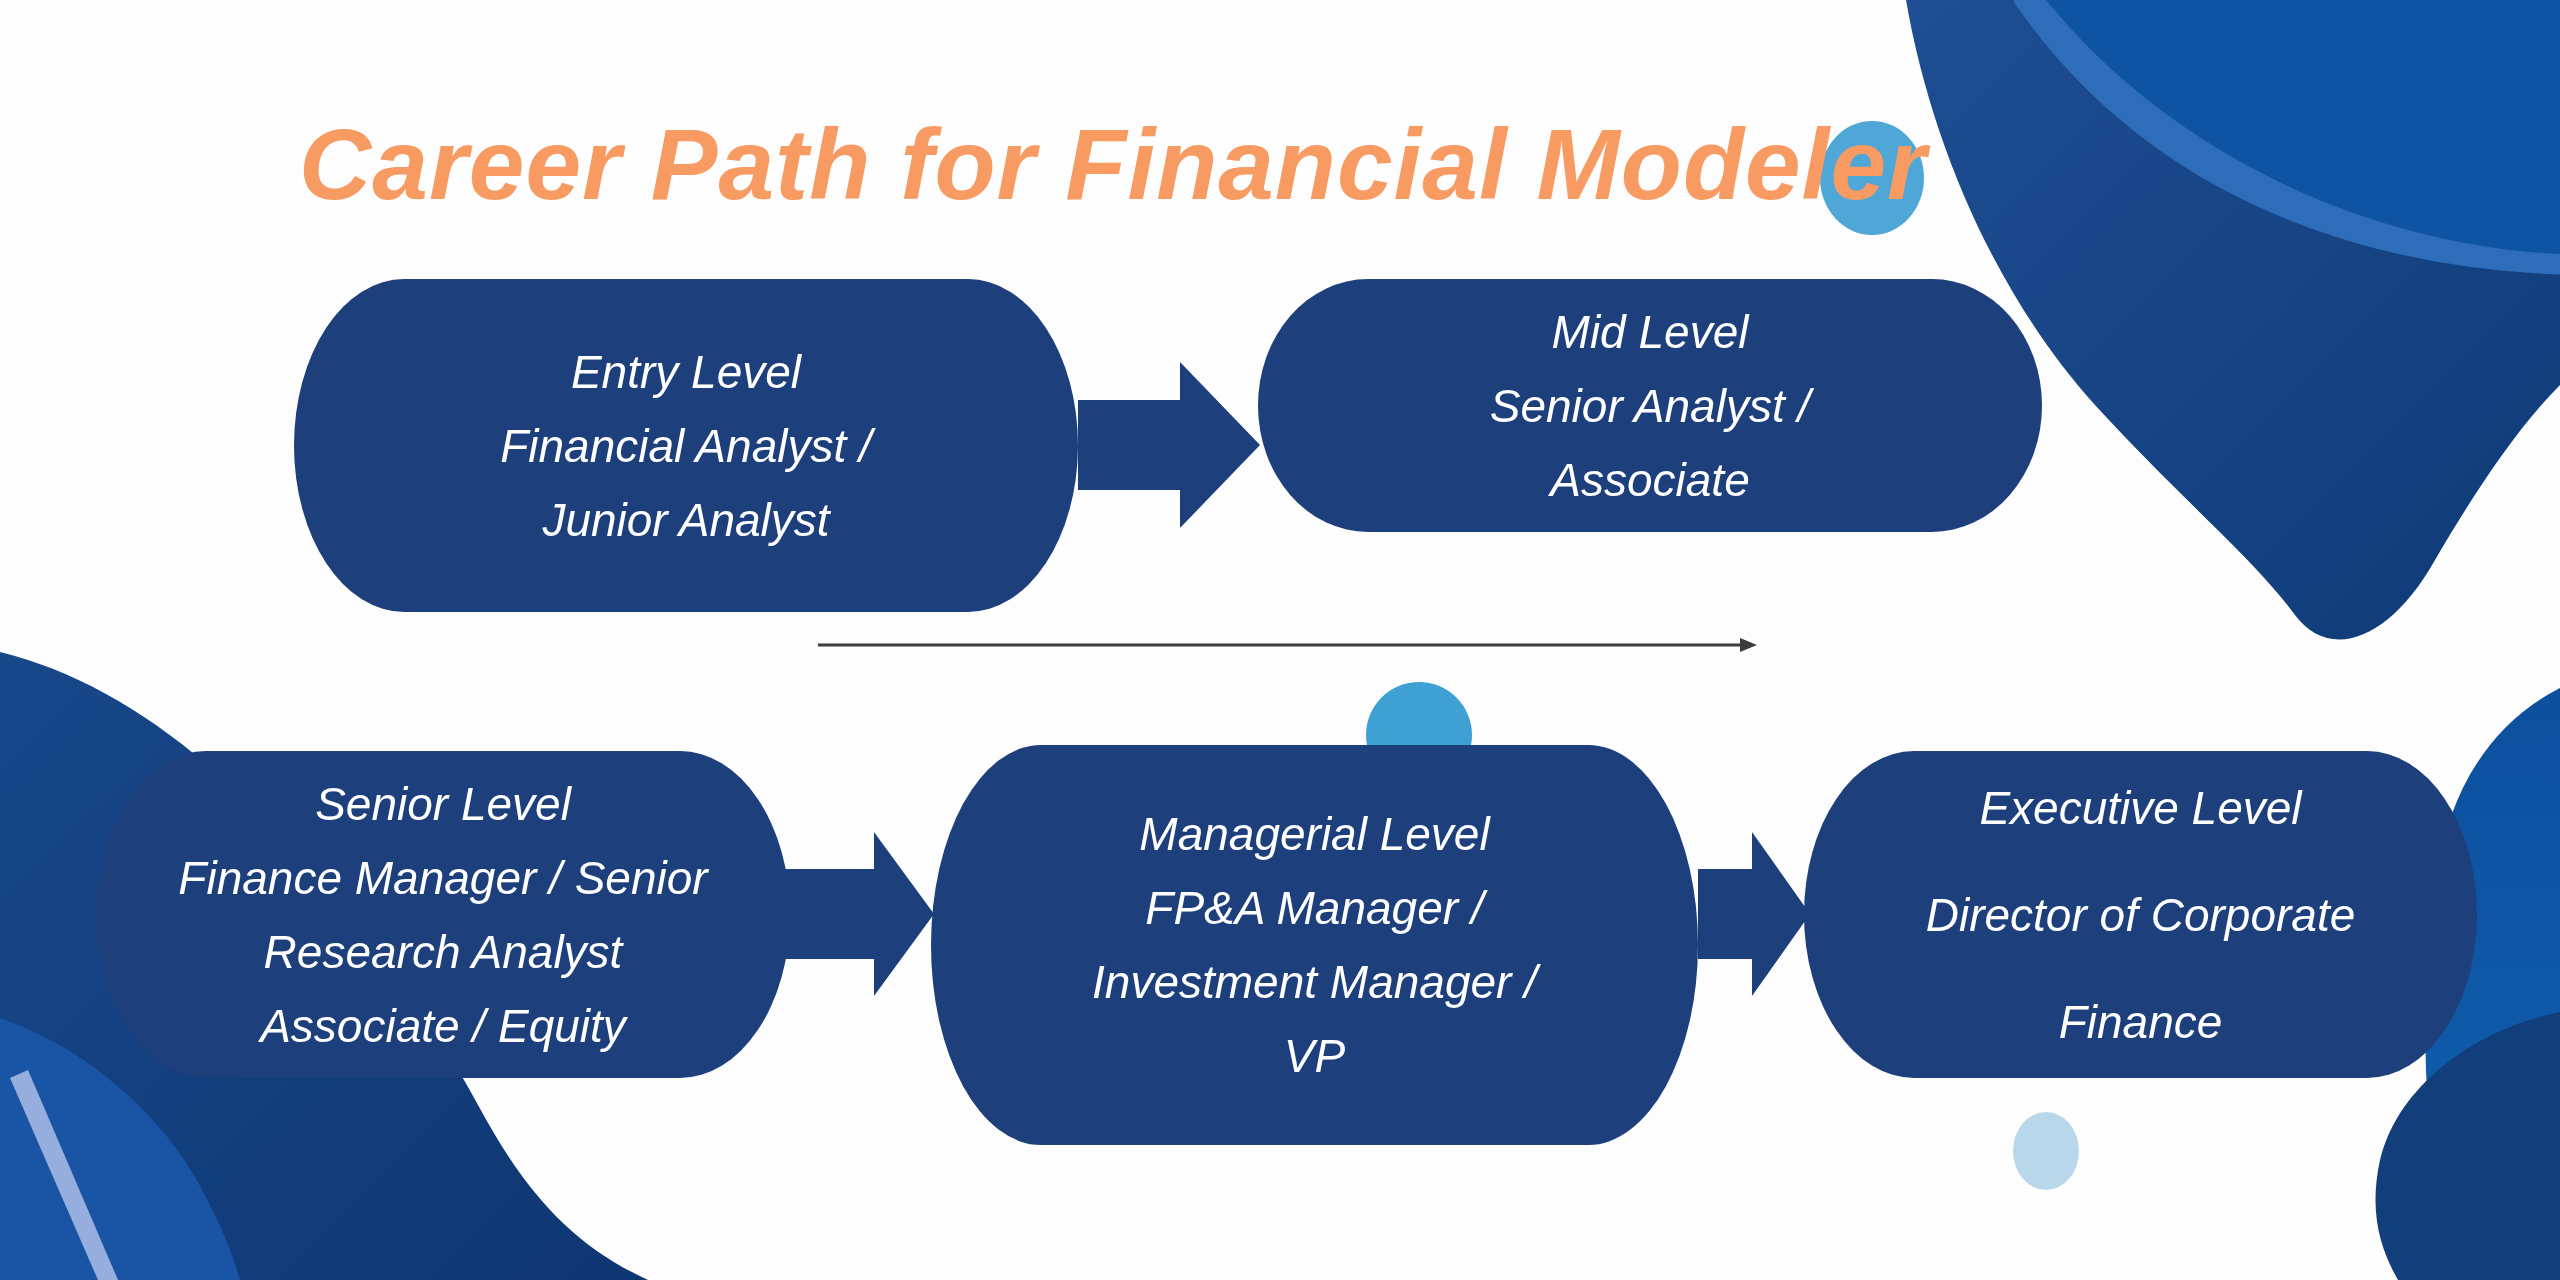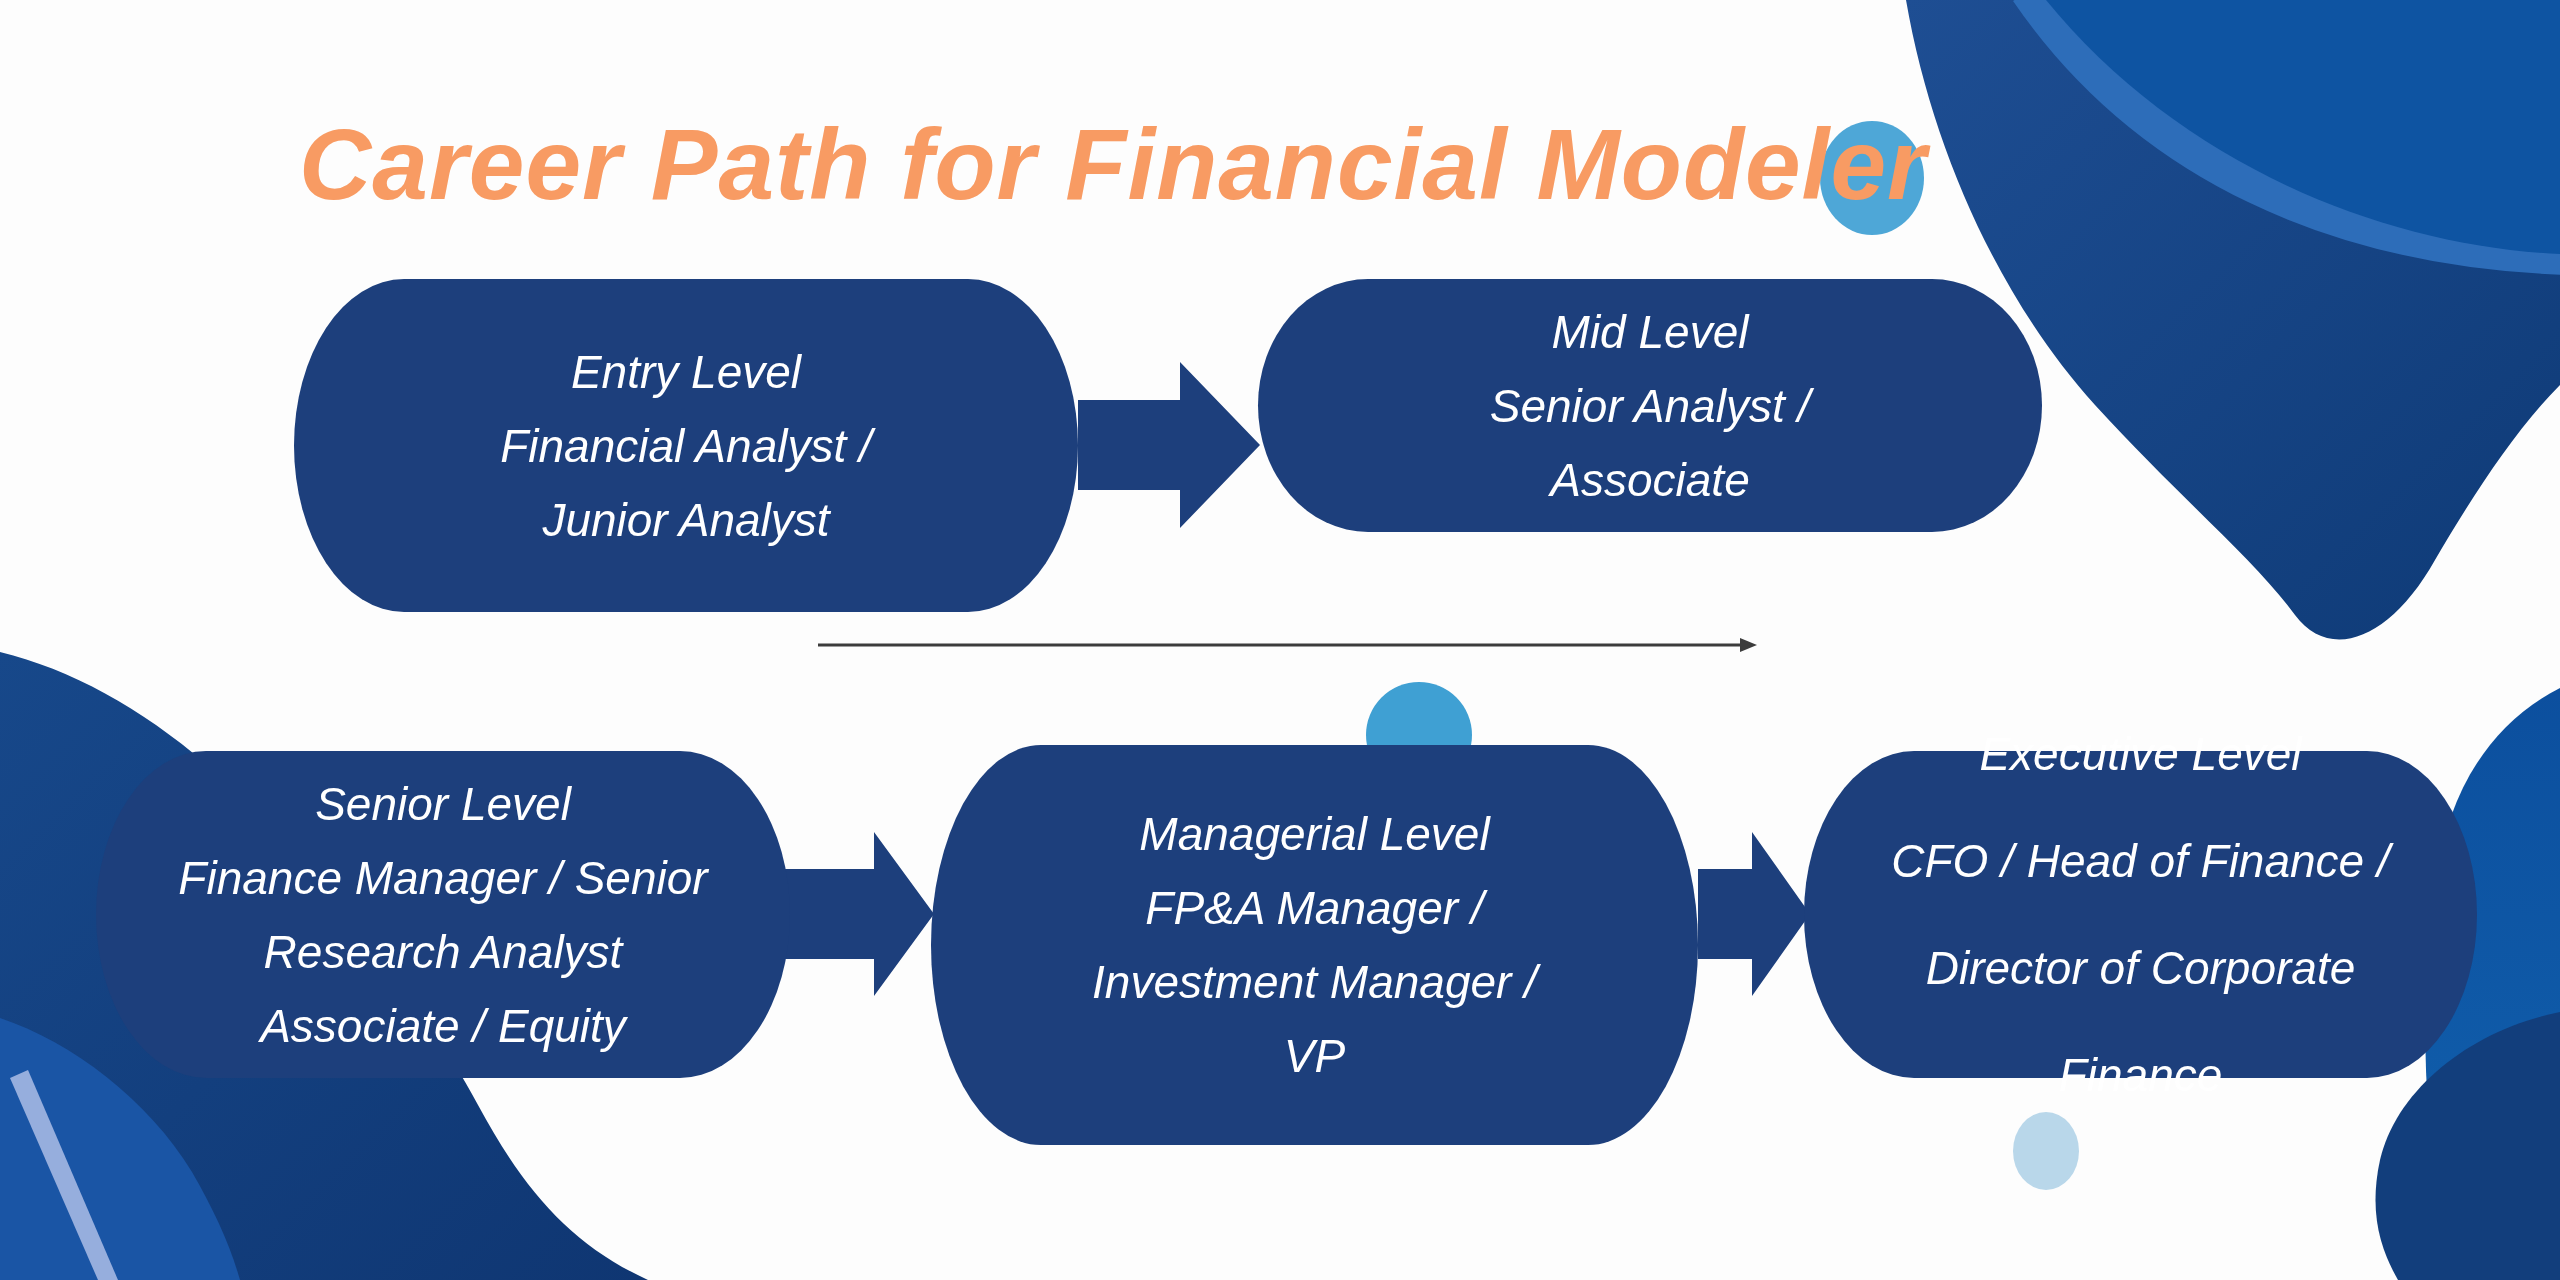--- a/index.html
+++ b/index.html
@@ -140,18 +140,17 @@
     <div>Investment Manager /</div>
     <div>VP</div>
   </div>
 
   <svg class="flow-arrow arrow-3" width="114" height="184" viewBox="0 0 114 184">
     <polygon points="0,47 54,47 54,10 112,92 54,174 54,137 0,137" fill="#1D3F7C"></polygon>
   </svg>
 
   <div class="stage-box box-executive">
     <div>Executive Level</div>
-    <div>CFO / Head of Finance /</div>
     <div>Director of Corporate</div>
     <div>Finance</div>
   </div>
 
 </div>
 
 </body></html>

